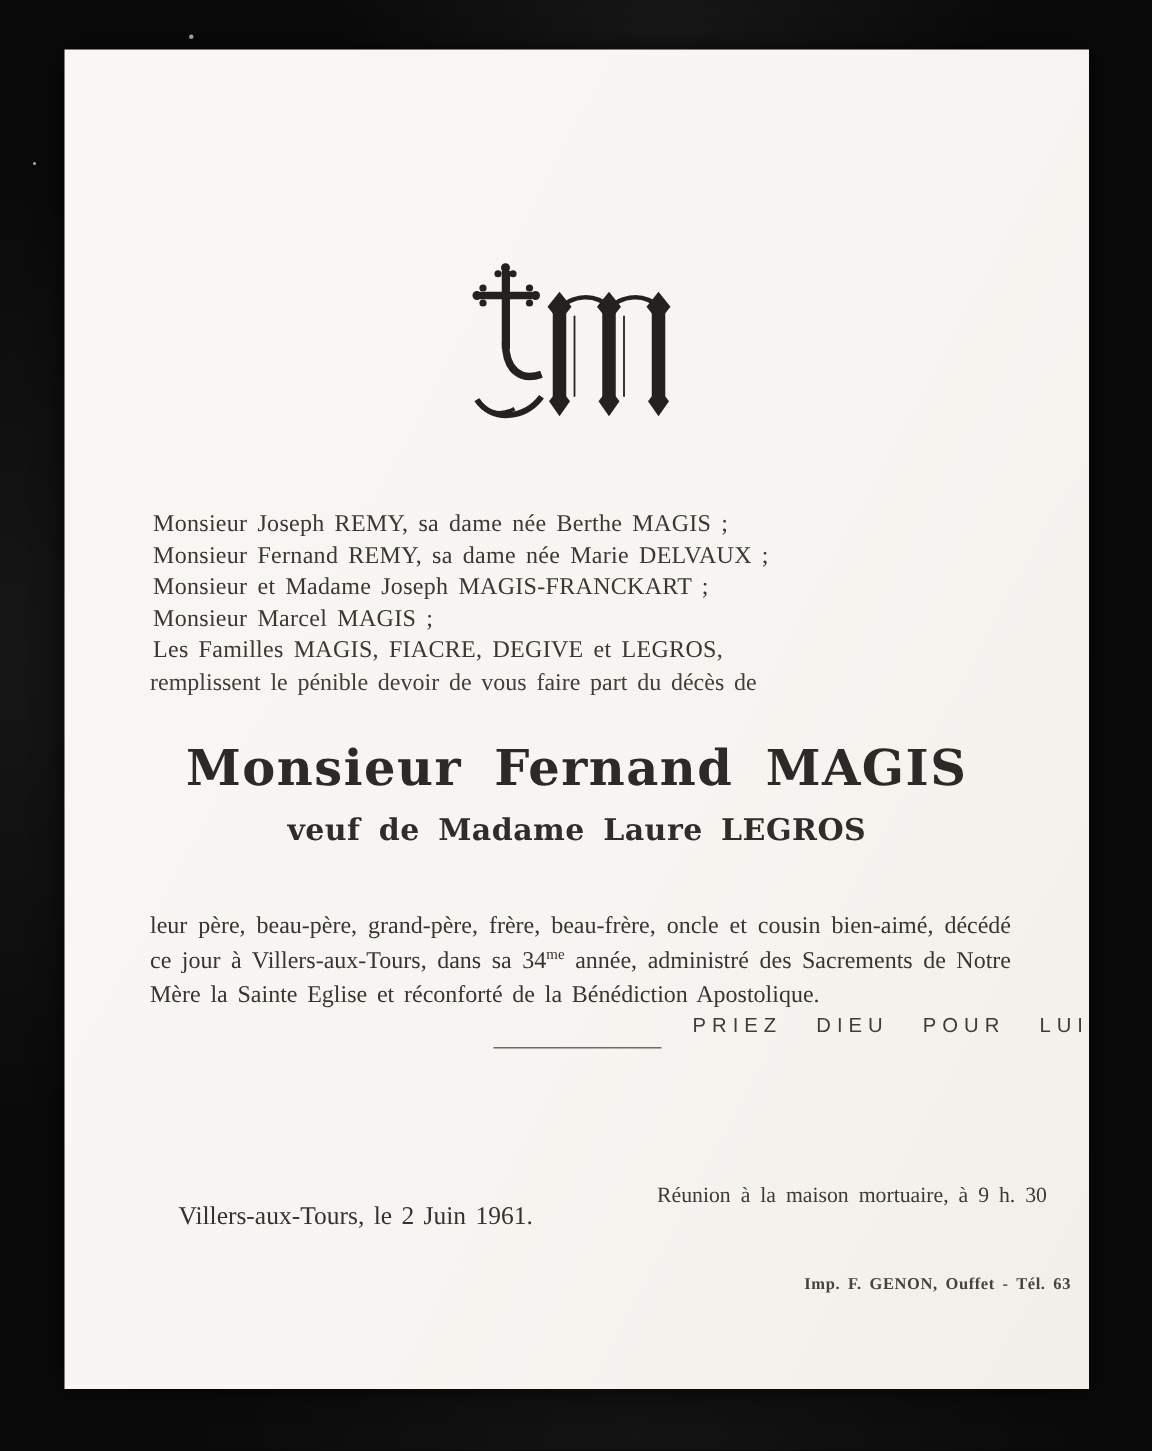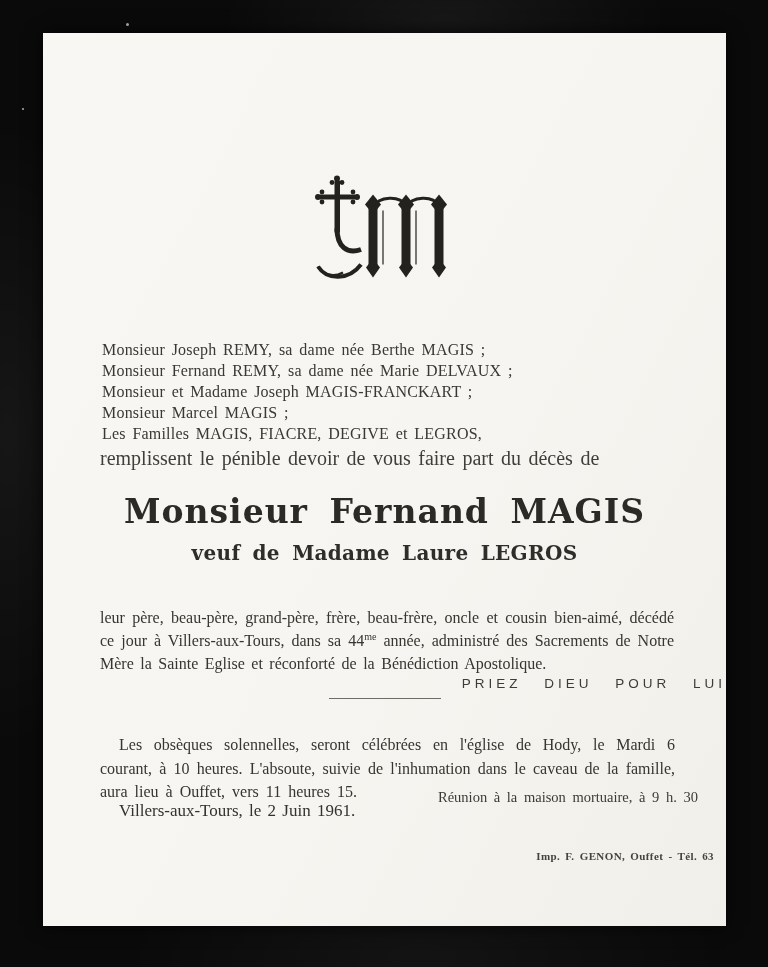--- a/index.html
+++ b/index.html
@@ -32,21 +32,21 @@
 
   .announcers {
     position:absolute; top:306px; left:59px; right:48px;
     font-size:16px; line-height:21px; word-spacing:2.5px; letter-spacing:0.2px;
     color:#3a3832;
   }
   .announcers div { white-space:nowrap; }
 
   .intro {
     position:absolute; top:414px; left:57px;
-    font-size:20px; word-spacing:2.5px; color:#403e38;
+    font-size:16px; word-spacing:2.5px; color:#403e38;
   }
 
   .deceased-name {
     position:absolute; top:459px; left:0; right:0; text-align:center;
     font-family:"DejaVu Serif", serif; font-weight:bold;
     font-size:33px; letter-spacing:1px; word-spacing:9px; color:#2b2a26;
   }
   .widower {
     position:absolute; top:508px; left:0; right:0; text-align:center;
     font-family:"DejaVu Serif", serif; font-weight:bold;
@@ -151,26 +151,25 @@
     <div>Monsieur  Marcel  MAGIS ;</div>
     <div>Les Familles MAGIS, FIACRE, DEGIVE et LEGROS,</div>
   </div>
 
   <div class="intro">remplissent le pénible devoir de vous faire part du décès de</div>
 
   <div class="deceased-name">Monsieur Fernand MAGIS</div>
 
   <div class="widower">veuf de Madame Laure LEGROS</div>
 
-  <p class="death-par"><span>leur père, beau-père, grand-père, frère, beau-frère, oncle et cousin bien-aimé, décédé ce jour à Villers-aux-Tours, dans sa 44</span><sup>me</sup><span> année, administré des Sacrements de Notre Mère la Sainte Eglise et réconforté de la Bénédiction Apostolique.</span></p>
+  <p class="death-par"><span>leur père, beau-père, grand-père, frère, beau-frère, oncle et cousin bien-aimé, décédé ce jour à Villers-aux-Tours, dans sa 34</span><sup>me</sup><span> année, administré des Sacrements de Notre Mère la Sainte Eglise et réconforté de la Bénédiction Apostolique.</span></p>
 
   <div class="prayer">PRIEZ DIEU POUR LUI</div>
   <div class="prayer-rule"></div>
 
-  <p class="funeral-par">Les obsèques solennelles, seront célébrées en l'église de Hody, le Mardi 6 courant, à 10 heures. L'absoute, suivie de l'inhumation dans le caveau de la famille, aura lieu à Ouffet, vers 11 heures 15.</p>
 
   <div class="meeting">Réunion à la maison mortuaire, à 9 h. 30</div>
 
   <div class="dateline">Villers-aux-Tours, le 2 Juin 1961.</div>
 
   <div class="printer">Imp. F. GENON, Ouffet - Tél. 63</div>
 
 </div>
 
 </body></html>

